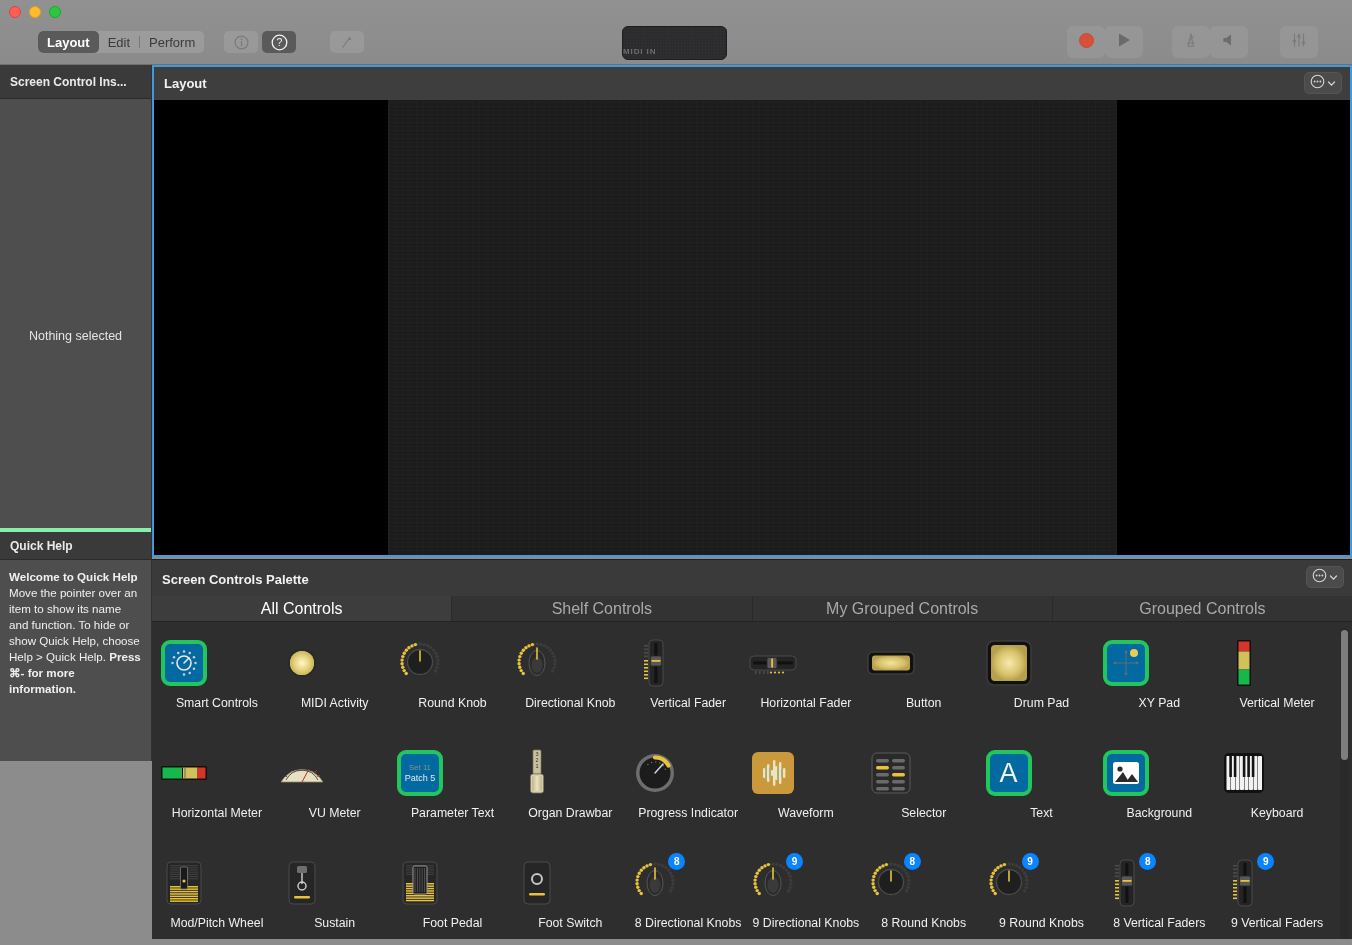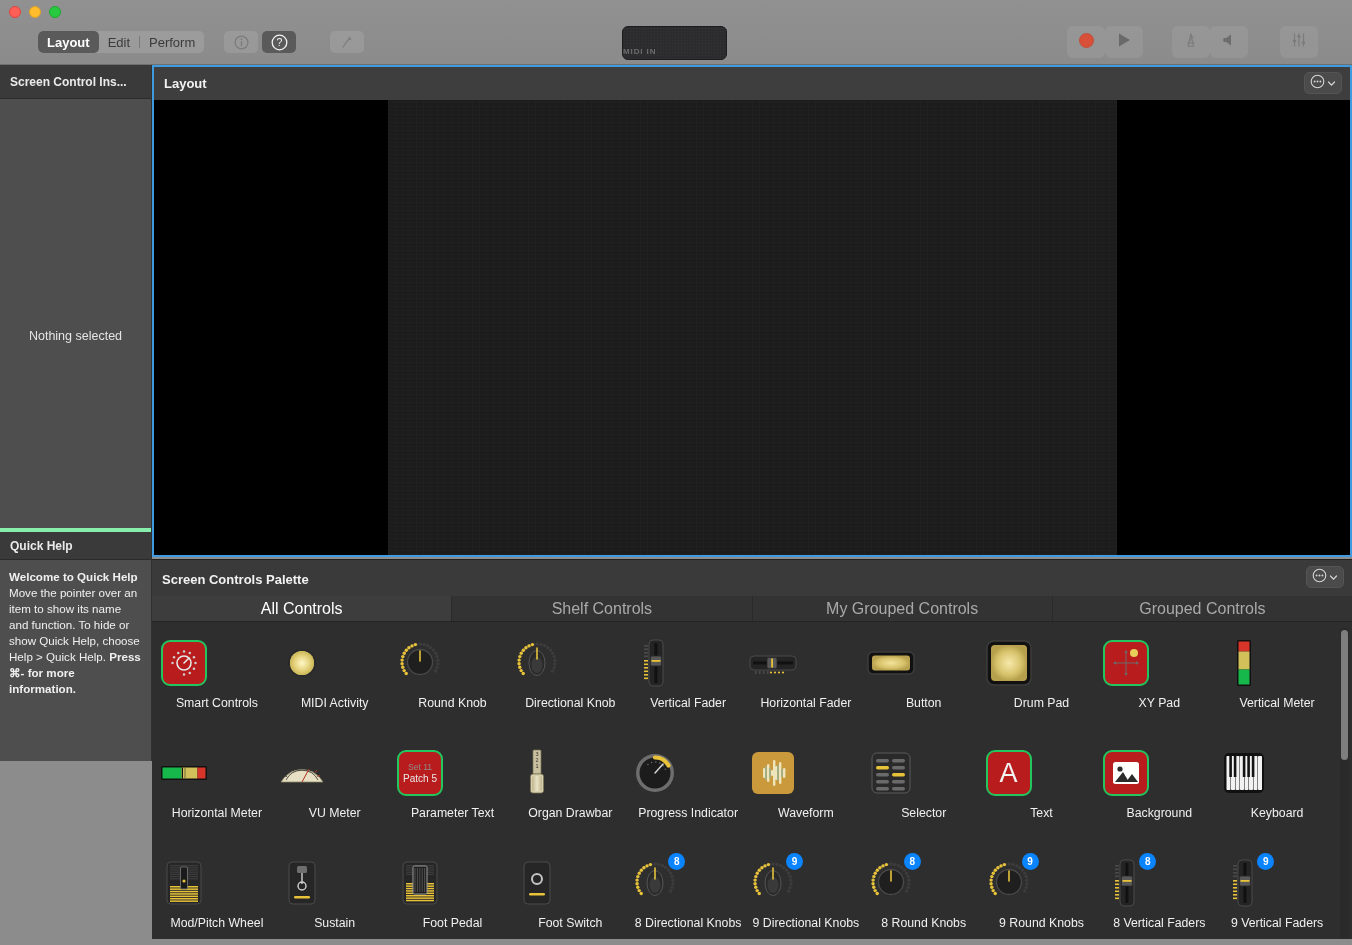--- a/index.html
+++ b/index.html
@@ -176,21 +176,21 @@
     position: absolute; right: -4px; top: -4px;
     width: 17px; height: 17px; border-radius: 50%;
     background: #0a84ff; color: #fff;
     font-size: 10px; font-weight: bold;
     display: flex; align-items: center; justify-content: center;
   }
 
   
   .rbox {
     width: 46px; height: 46px; border-radius: 9px;
-    background: #b91c1c; border: 2px solid #22c55e;
+    background: #0369a1; border: 4px solid #22c55e;
     display: flex; align-items: center; justify-content: center;
   }
   .palScroll {
     position: absolute; right: 3px; top: 5px; width: 9px; height: 365px;
     background: #2a2a2a; border-radius: 5px;
   }
   .palScroll .thumb {
     position: absolute; left: 1px; top: 2px; width: 7px; height: 130px;
     background: #7e7e7e; border-radius: 4px;
   }

